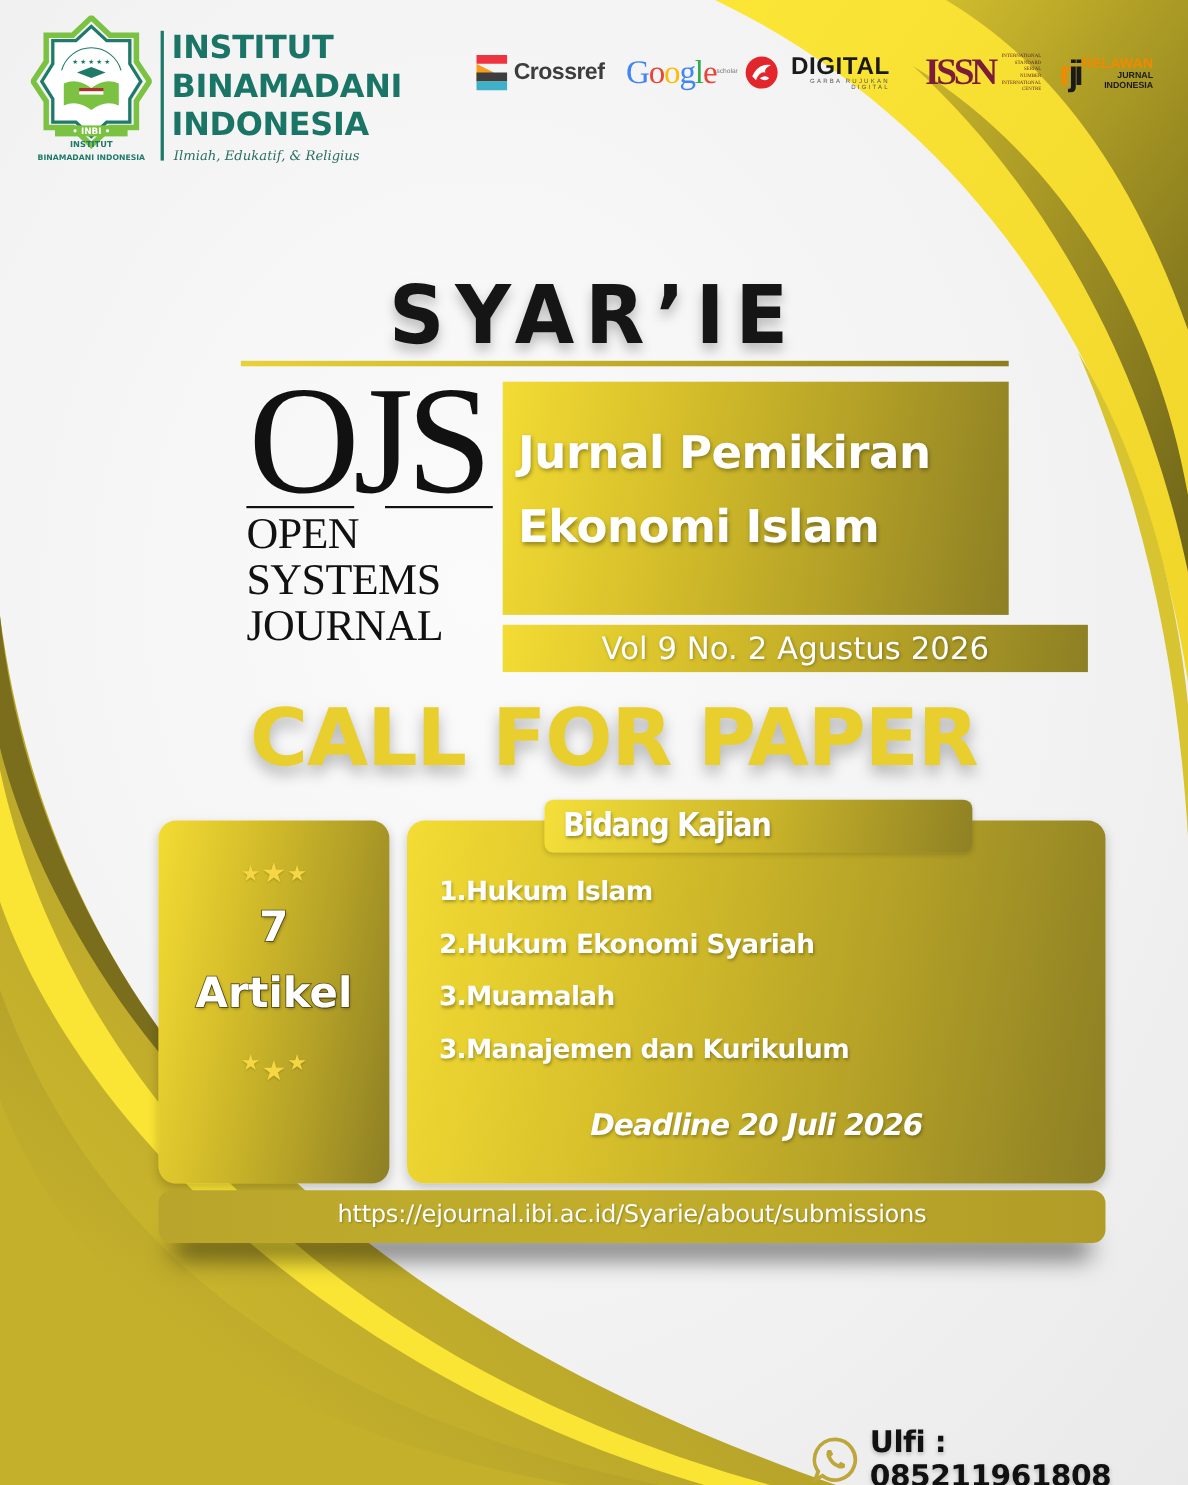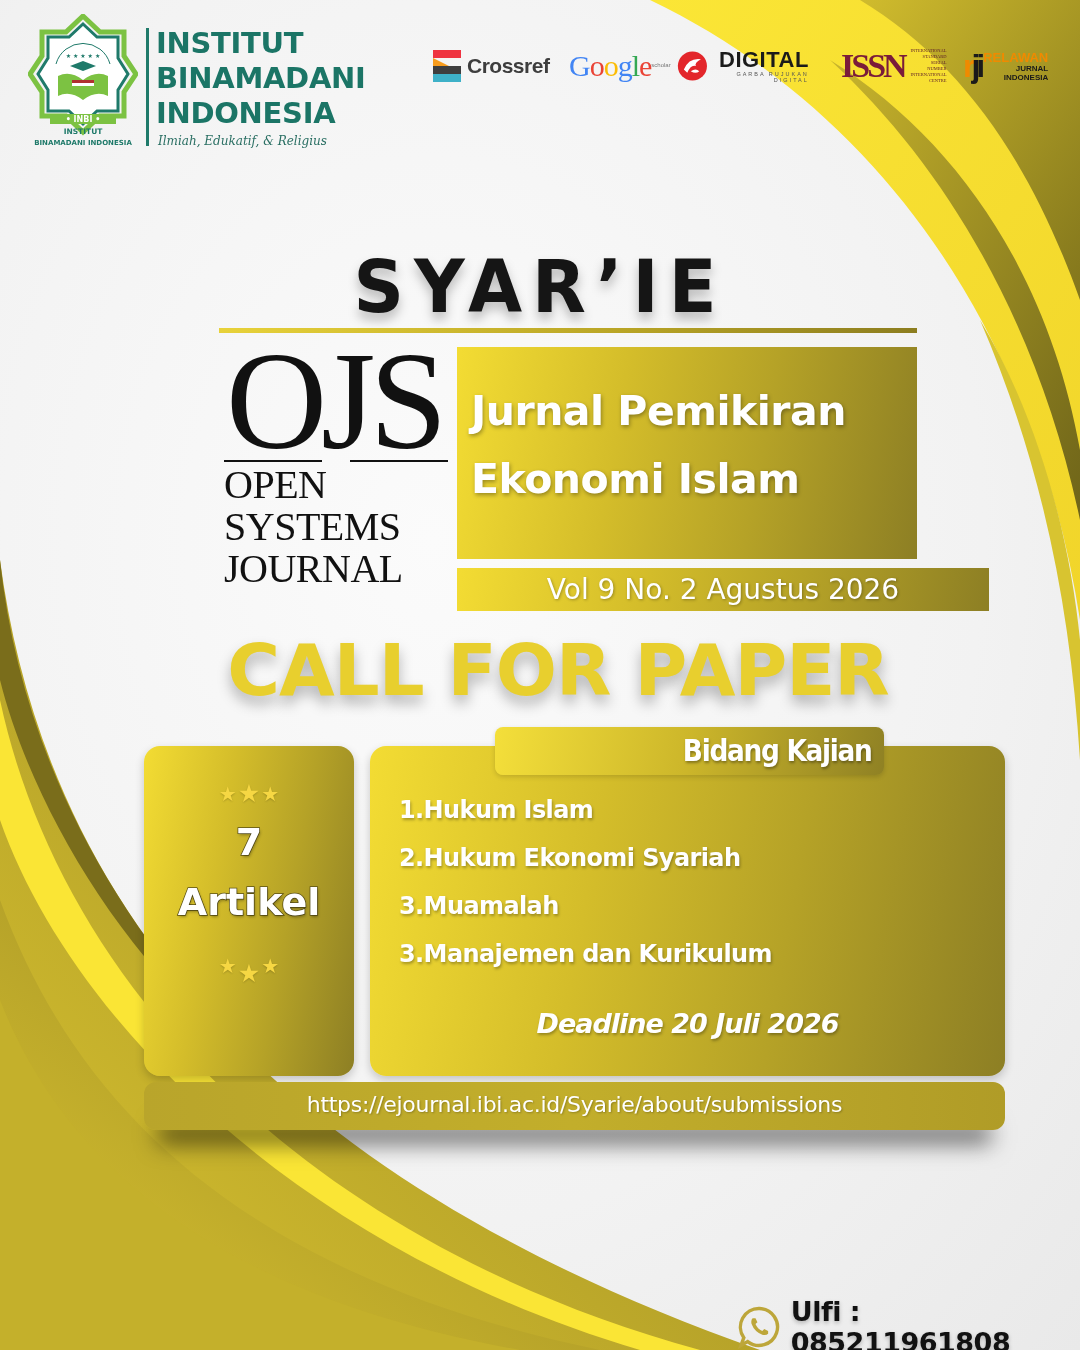--- a/index.html
+++ b/index.html
@@ -114,21 +114,21 @@
 
   .panel-right {
     position: absolute; left: 370px; top: 746px; width: 635px; height: 330px;
     border-radius: 16px; box-shadow: 0 4px 10px rgba(0,0,0,0.2);
   }
   .bidang-tab {
     position: absolute; left: 495px; top: 727px; width: 389px; height: 48px;
     border-radius: 8px;
     background: linear-gradient(100deg, #f4df3a 0%, #ccb62a 50%, #8f8124 100%);
     box-shadow: 0 2px 5px rgba(0,0,0,0.15);
-    text-align: right; padding-left: 4px;
+    text-align: left; padding-left: 4px;
   }
   .bidang-tab span {
     font-family: "DejaVu Sans", sans-serif; font-weight: bold; color: #fff;
     font-size: 30px; line-height: 48px; letter-spacing: -1.5px;
     display: inline-block; transform: scaleX(0.88);
     text-shadow: 1px 2px 3px rgba(0,0,0,0.35);
   }
   .topics { position: absolute; left: 399px; top: 786px; }
   .topics li {
     list-style: none; font-family: "DejaVu Sans", sans-serif; font-weight: bold;

